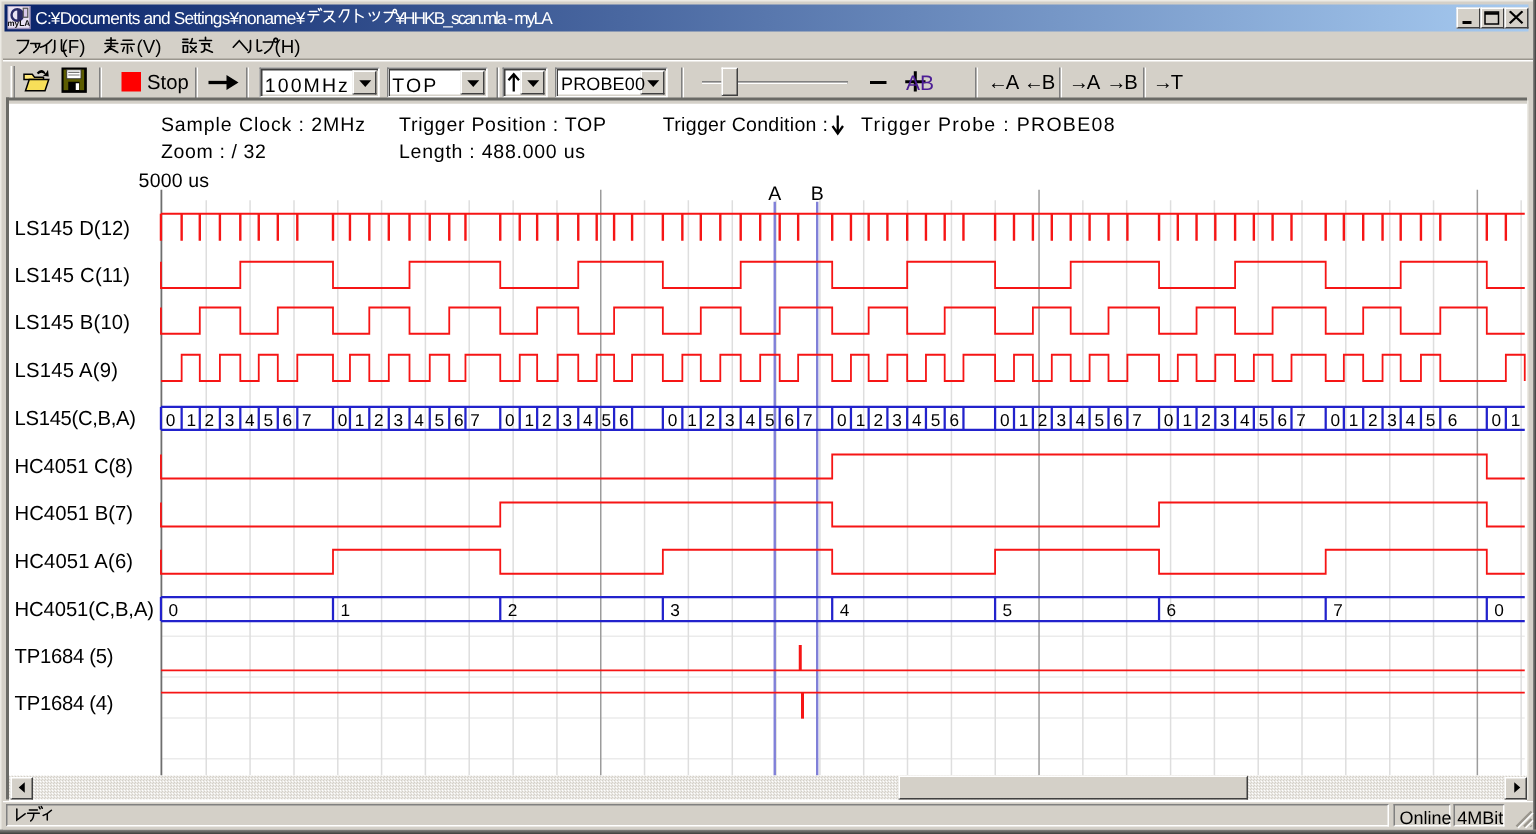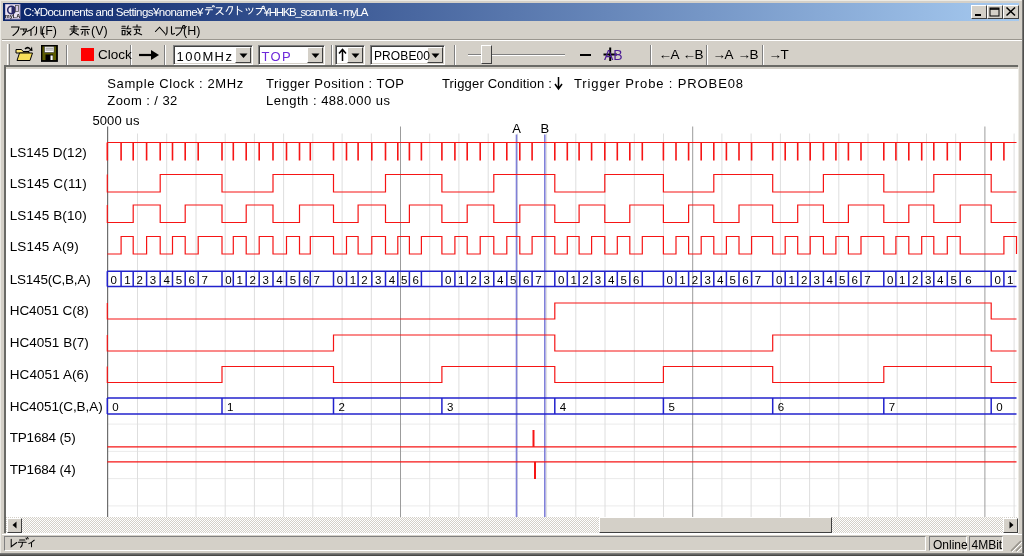--- a/index.html
+++ b/index.html
@@ -83,37 +83,37 @@
 </svg>
 <svg class="abs" style="left:41px;top:45px" width="17" height="17">
 <rect x="0.5" y="0.5" width="15.5" height="15.5" fill="#5c5c00" stroke="#000" stroke-width="1.8"></rect>
 <rect x="3.5" y="1.5" width="9.5" height="6" fill="#fff" stroke="#333" stroke-width="0.6"></rect>
 <line x1="4.5" y1="3.2" x2="12" y2="3.2" stroke="#777" stroke-width="0.8"></line>
 <line x1="4.5" y1="5" x2="12" y2="5" stroke="#777" stroke-width="0.8"></line>
 <rect x="4.5" y="9.5" width="7.5" height="6" fill="#000"></rect>
 <rect x="9.5" y="10.5" width="2.2" height="4.5" fill="#fff"></rect>
 </svg>
 <div class="abs" style="left:81px;top:48px;width:13px;height:13px;background:#f00"></div>
-<div class="abs" style="left:98px;top:47px;font-size:13.5px;color:#000">Clock</div>
+<div class="abs" style="left:98px;top:47px;font-size:13.5px;color:#000">Stop</div>
 <svg class="abs" style="left:138px;top:48px" width="24" height="14">
 <line x1="1" y1="7" x2="15" y2="7" stroke="#000" stroke-width="2.2"></line>
 <path d="M13 2 L21 7 L13 12 Z" fill="#000"></path>
 </svg>
 <div class="abs" style="left:172.5px;top:45px;width:80px;height:20px;background:#fff;border:1px solid #808080;border-right-color:#fff;border-bottom-color:#fff;box-shadow:inset 1px 1px 0 #404040, inset -1px -1px 0 #d4d0c8"></div>
 <div class="abs raised" style="left:234.5px;top:47px;width:16px;height:16px"></div>
 <svg class="abs" style="left:238.5px;top:53px" width="9" height="6">
     <path d="M0.5 0.5 L8.5 0.5 L4.5 5 Z" fill="#000"></path>
   </svg>
 <div class="abs" style="left:176.5px;top:49px;font-size:13px;letter-spacing:1.4px;color:#000">100MHz</div>
 <div class="abs" style="left:257.5px;top:45px;width:67px;height:20px;background:#fff;border:1px solid #808080;border-right-color:#fff;border-bottom-color:#fff;box-shadow:inset 1px 1px 0 #404040, inset -1px -1px 0 #d4d0c8"></div>
 <div class="abs raised" style="left:306.5px;top:47px;width:16px;height:16px"></div>
 <svg class="abs" style="left:310.5px;top:53px" width="9" height="6">
     <path d="M0.5 0.5 L8.5 0.5 L4.5 5 Z" fill="#000"></path>
   </svg>
-<div class="abs" style="left:261.5px;top:49px;font-size:13px;letter-spacing:1.4px;color:#6d28d9">TOP</div>
+<div class="abs" style="left:261.5px;top:49px;font-size:13px;letter-spacing:1.4px;color:#000000">TOP</div>
 <div class="abs" style="left:334.5px;top:45px;width:30px;height:20px;background:#fff;border:1px solid #808080;border-right-color:#fff;border-bottom-color:#fff;box-shadow:inset 1px 1px 0 #404040, inset -1px -1px 0 #d4d0c8"></div>
 <div class="abs raised" style="left:346.5px;top:47px;width:16px;height:16px"></div>
 <svg class="abs" style="left:350.5px;top:53px" width="9" height="6">
     <path d="M0.5 0.5 L8.5 0.5 L4.5 5 Z" fill="#000"></path>
   </svg>
 <div class="abs" style="left:338.5px;top:49px;font-size:13px;letter-spacing:1.4px;color:#000"></div>
 <svg class="abs" style="left:338px;top:48px" width="9" height="14">
     <path d="M4.5 13 V2 M1 5.5 L4.5 1.5 L8 5.5" stroke="#000" stroke-width="1.5" fill="none"></path>
   </svg>
 <div class="abs" style="left:370px;top:45px;width:75px;height:20px;background:#fff;border:1px solid #808080;border-right-color:#fff;border-bottom-color:#fff;box-shadow:inset 1px 1px 0 #404040, inset -1px -1px 0 #d4d0c8"></div>

